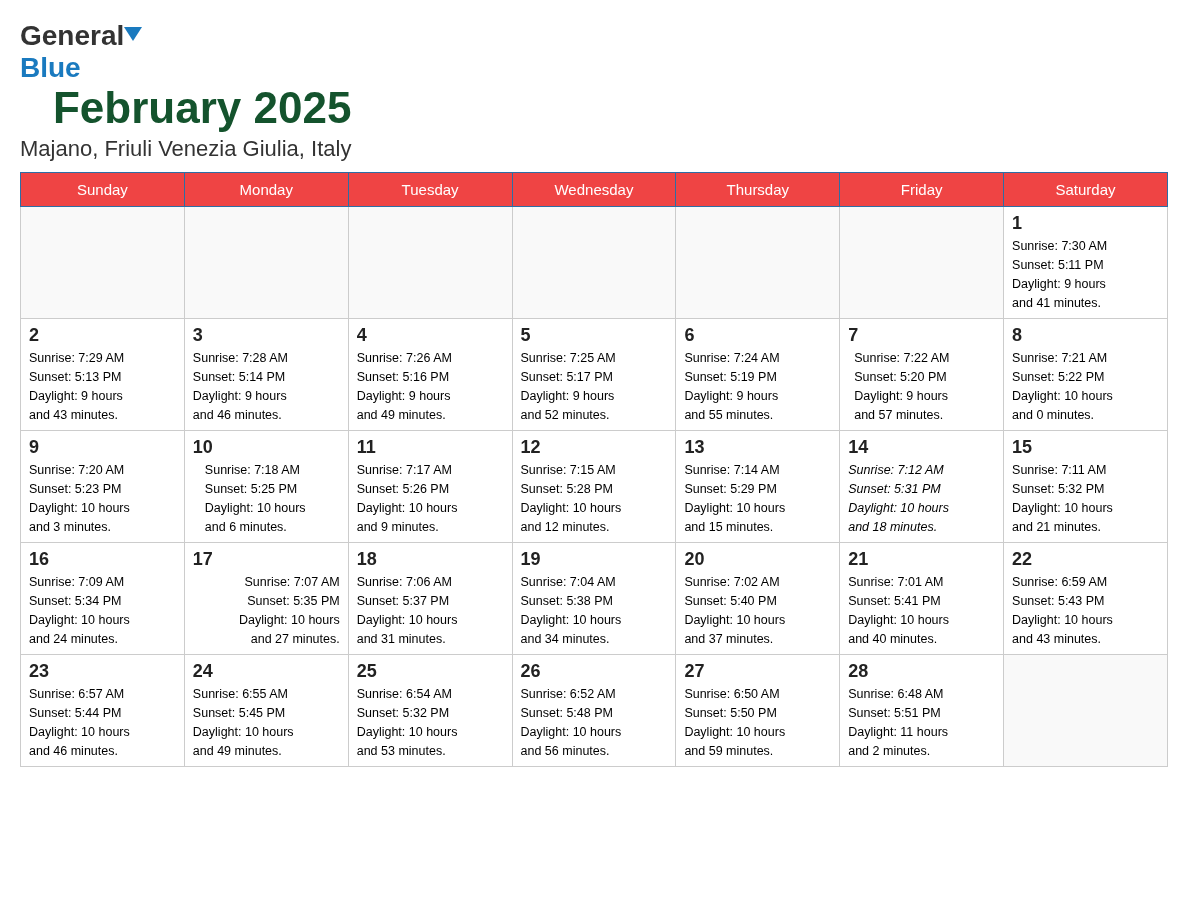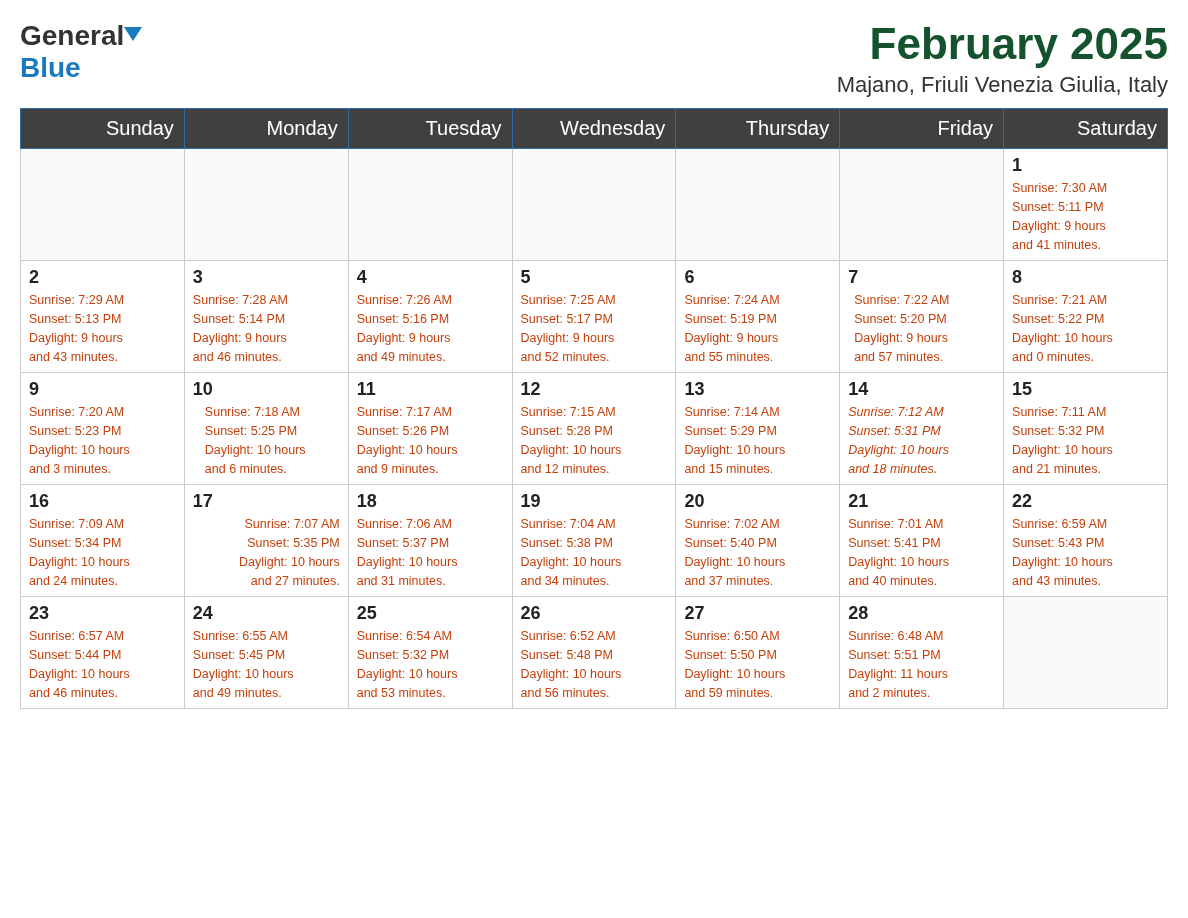--- a/index.html
+++ b/index.html
@@ -8,20 +8,21 @@
       background: #fff;
       padding: 20px;
       width: 1188px;
       min-height: 918px;
     }
     .header {
       display: flex;
       justify-content: space-between;
       align-items: flex-start;
       margin-bottom: 10px;
+      flex-direction: column;
     }
     .logo {
       display: flex;
       flex-direction: column;
       align-items: flex-start;
     }
     .title-block {
       text-align: right;
     }
     .month-title {
@@ -34,47 +35,47 @@
       font-size: 22px;
       color: #333;
       margin-top: 4px;
     }
     .calendar {
       width: 100%;
       border-collapse: collapse;
       margin-top: 8px;
     }
     .calendar th {
-      background-color: #404040;
+      background-color: #ef4444;
       color: #fff;
-      font-size: 20px;
+      font-size: 15px;
       font-weight: normal;
       padding: 8px 10px;
-      text-align: right;
+      text-align: center;
       border: 1px solid #2e6da4;
     }
     .calendar td {
       vertical-align: top;
       border: 1px solid #ccc;
       padding: 6px 8px;
       width: 14.28%;
       min-height: 100px;
     }
     .calendar tr.week-row td {
       height: 110px;
     }
     .day-number {
       font-size: 18px;
       font-weight: bold;
       color: #222;
       margin-bottom: 3px;
     }
     .day-info {
       font-size: 12.5px;
-      color: #c2410c;
+      color: #000000;
       line-height: 1.5;
     }
     .empty-cell {
       background: #f9f9f9;
     }
     .logo-row {
       display: flex;
       align-items: center;
     }
     .logo-text-general {

